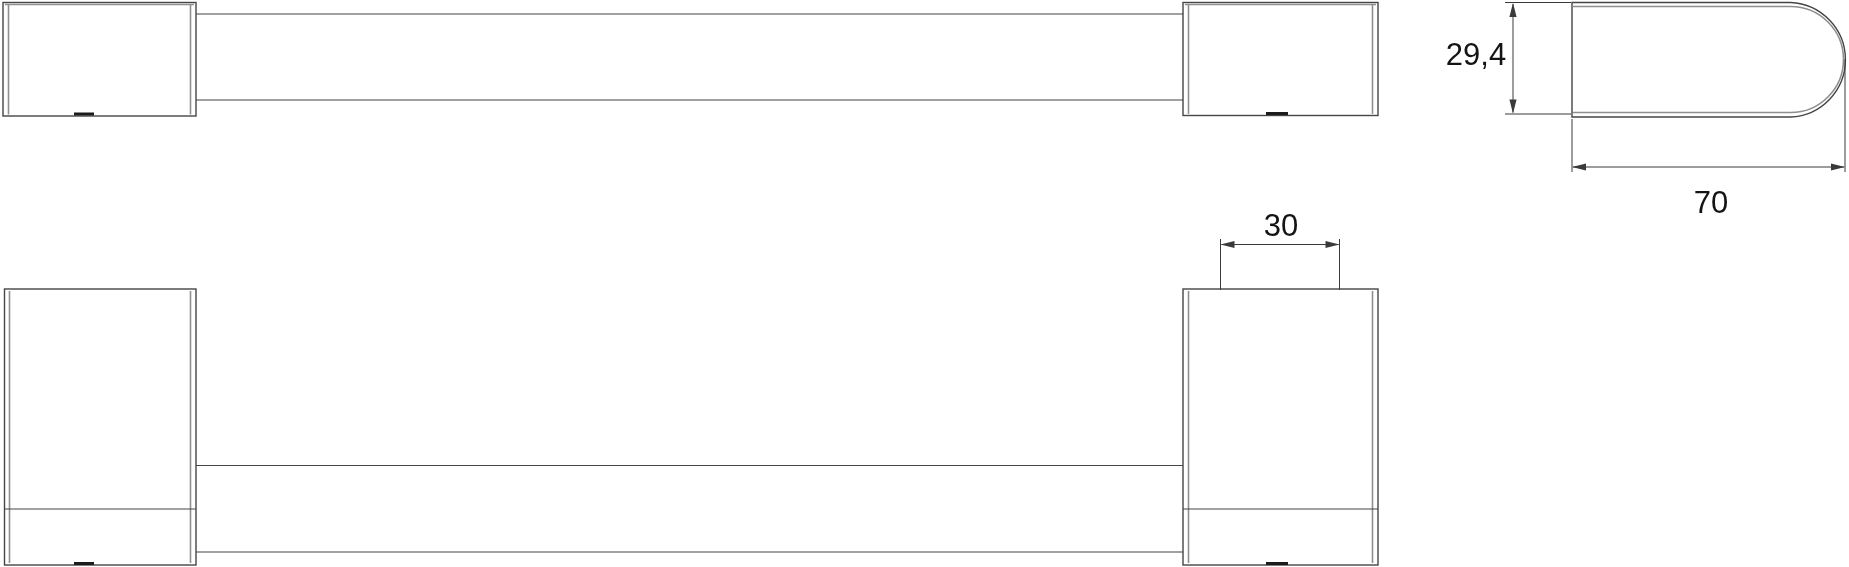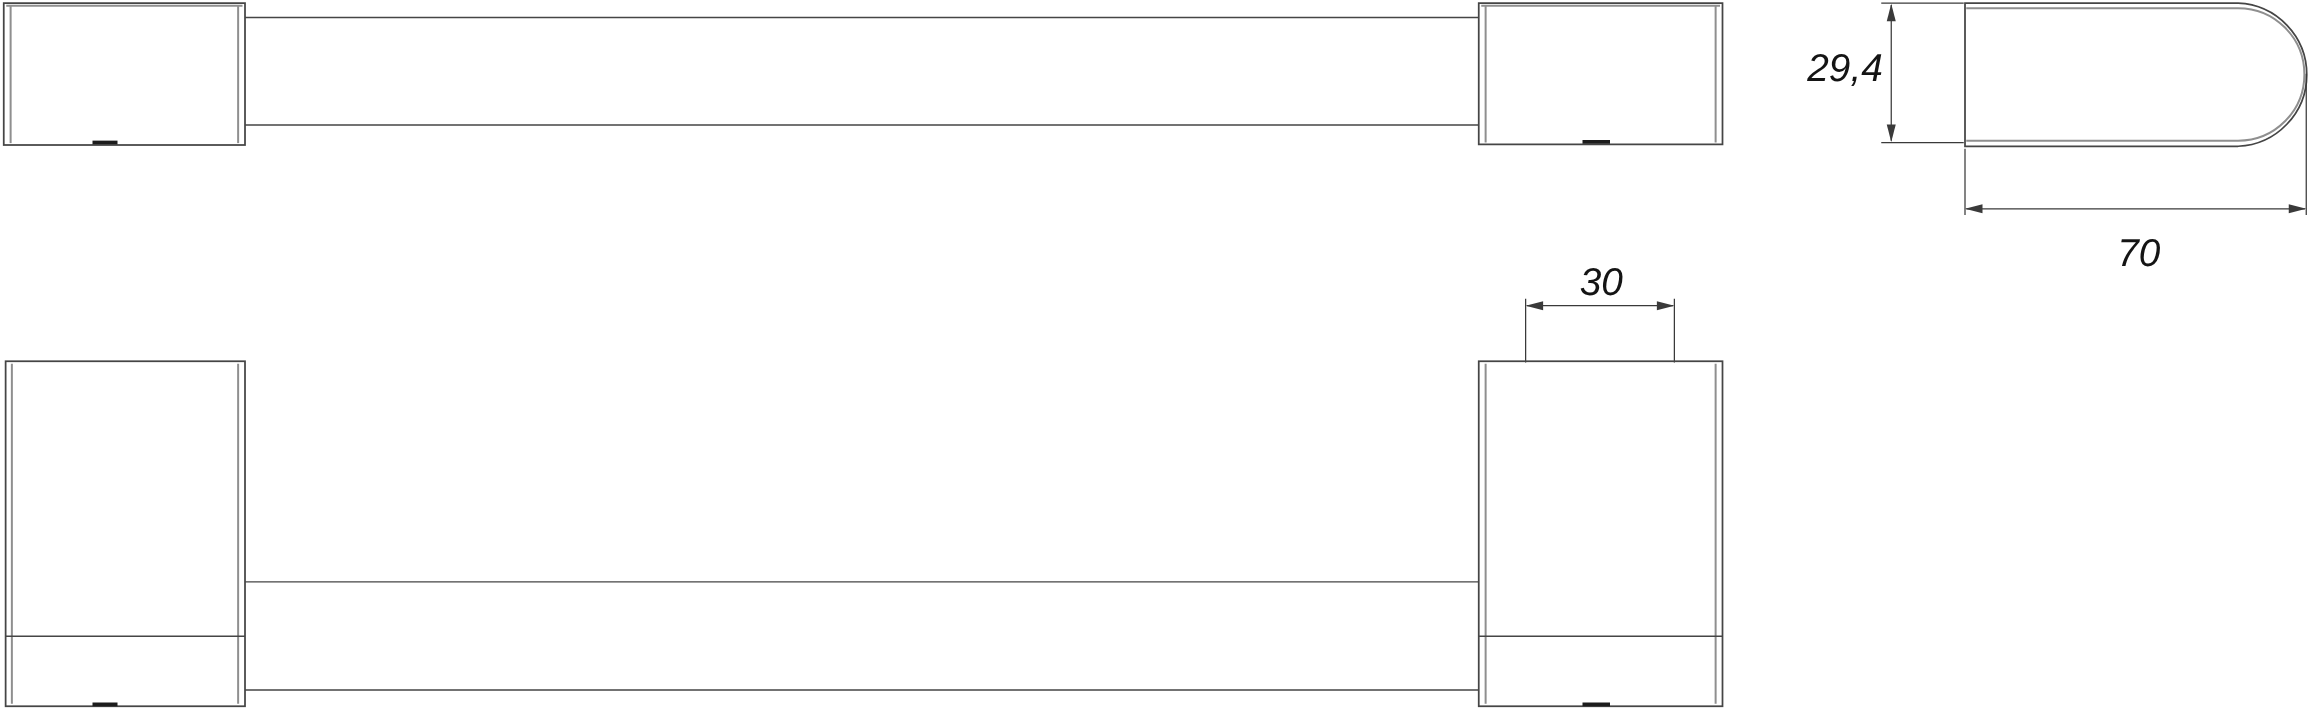--- a/index.html
+++ b/index.html
@@ -9,21 +9,20 @@
     --text:#141414;
     --background:#ffffff;
   }
   html,body{margin:0;padding:0;background:var(--background);}
   .canvas{
     position:relative;
     width:1849px;height:567px;
     background:var(--background);
     overflow:hidden;
     font-family:"Liberation Sans", sans-serif;
-    font-style:italic;
   }
   svg{display:block;}
   .outline{stroke:var(--line);stroke-width:1.4;fill:none;}
   .outline-thin{stroke:var(--line);stroke-width:1.1;fill:none;}
   .highlight{stroke:var(--edge-highlight);stroke-width:1.6;fill:none;}
   .dim{stroke:var(--dimension);stroke-width:1;fill:none;}
   .arrow{fill:var(--dimension);stroke:none;}
   .tick{fill:#1c1c1c;stroke:none;}
   .dim-text{
     fill:var(--text);

